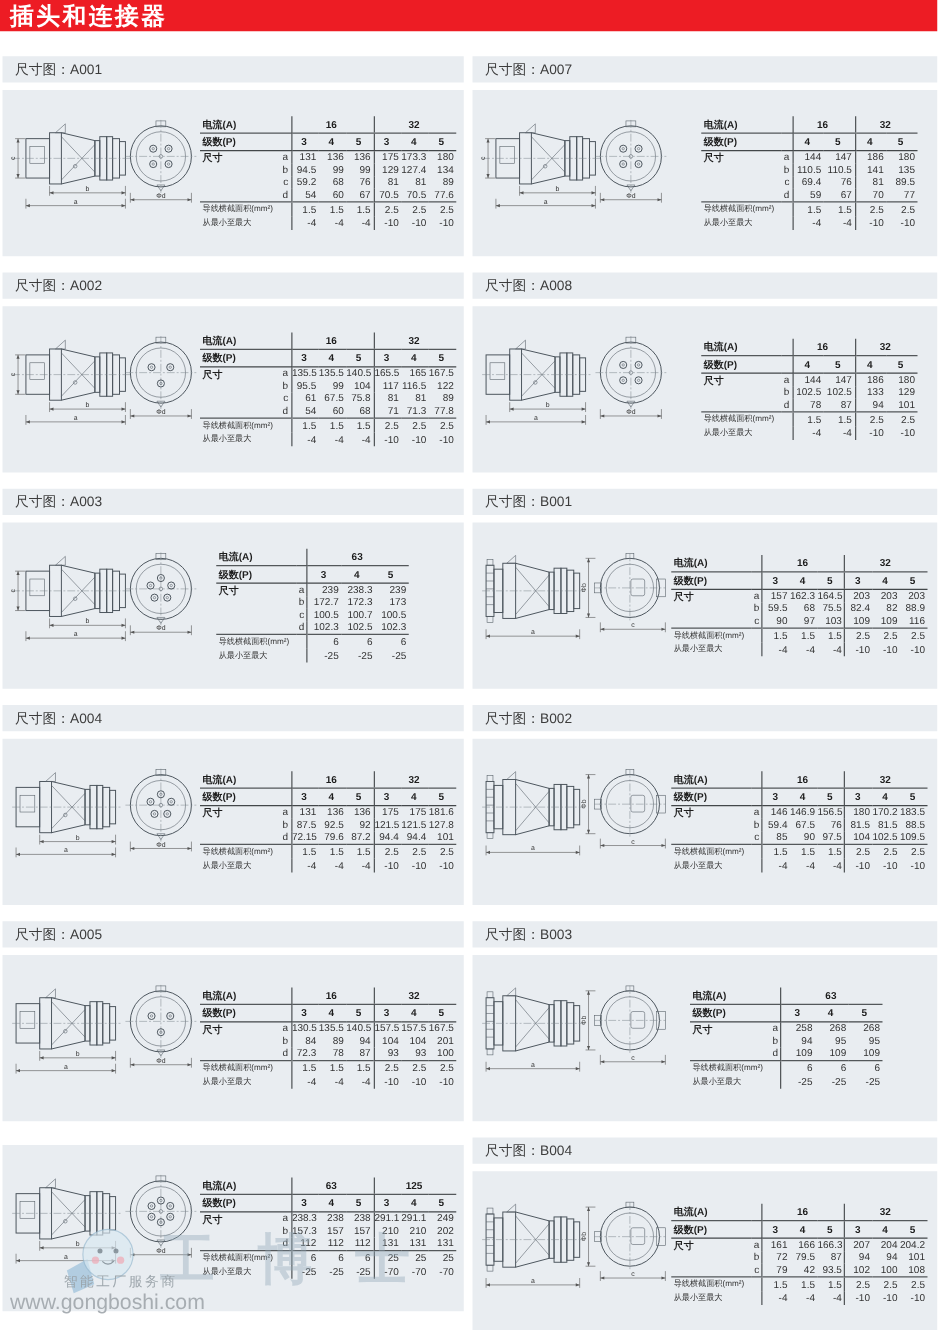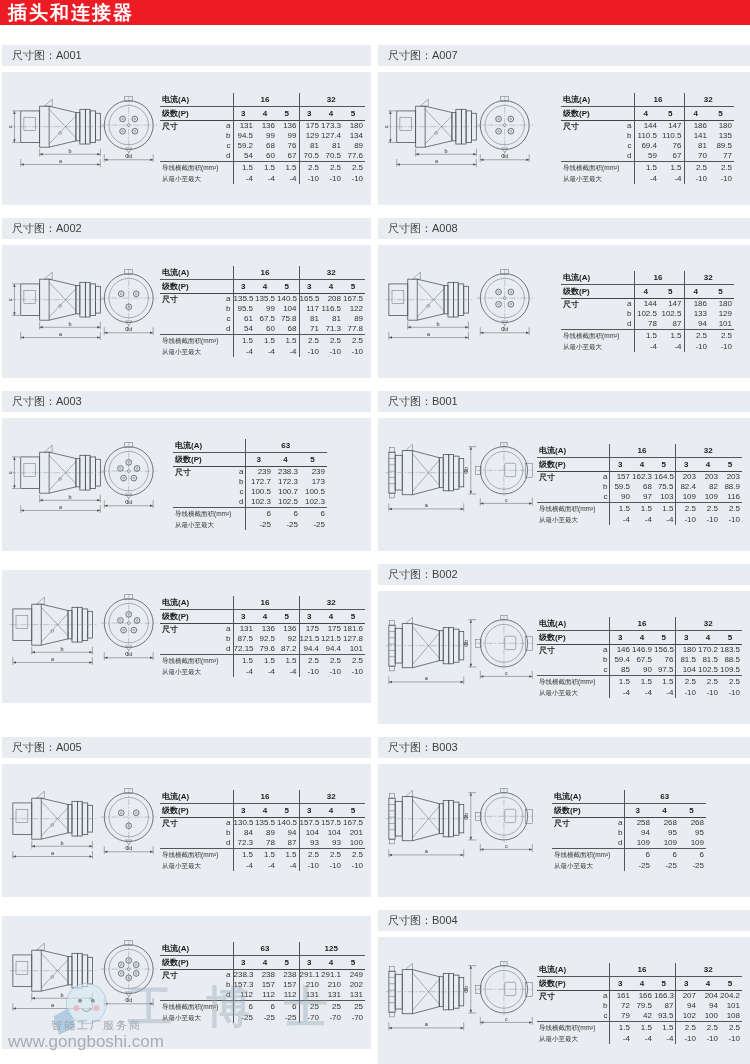--- a/index.html
+++ b/index.html
@@ -437,21 +437,21 @@
                 <td class="ctr b hb2">4</td>
                 <td class="ctr b hb2">5</td>
               </tr>
               <tr class="r-dim">
                 <td class="lbl b size" colspan="1" rowspan="4">尺寸</td>
                 <td class="sub vr">a</td>
                 <td class="num">135.5</td>
                 <td class="num">135.5</td>
                 <td class="num">140.5</td>
                 <td class="num vl">165.5</td>
-                <td class="num">208</td>
+                <td class="num">165</td>
                 <td class="num">167.5</td>
               </tr>
               <tr class="r-dim">
                 <td class="sub vr">b</td>
                 <td class="num">95.5</td>
                 <td class="num">99</td>
                 <td class="num">104</td>
                 <td class="num vl">117</td>
                 <td class="num">116.5</td>
                 <td class="num">122</td>
@@ -881,20 +881,23 @@
                 <td class="num">-4</td>
                 <td class="num vl">-10</td>
                 <td class="num">-10</td>
                 <td class="num">-10</td>
               </tr>
             </tbody>
           </table>
         </div>
       </section>
       <section>
+        <div class="sec-strip">
+          <span class="sec-title">尺寸图：A004</span>
+        </div>
         <div class="sec-panel">
           <div class="drawing">
             <svg viewBox="0 0 190 118" width="150" height="93">
               <g>
                 <rect class="ol" x="6" y="24" width="24" height="40"></rect>
                 <rect class="thin" x="10" y="32" width="15" height="17"></rect>
                 <rect class="ol" x="30" y="18" width="12" height="52"></rect>
                 <polygon class="thin" points="36,18 46,9 46,18"></polygon>
                 <line class="ol" x1="42" y1="18" x2="76" y2="26"></line>
                 <line class="ol" x1="42" y1="70" x2="76" y2="62"></line>

